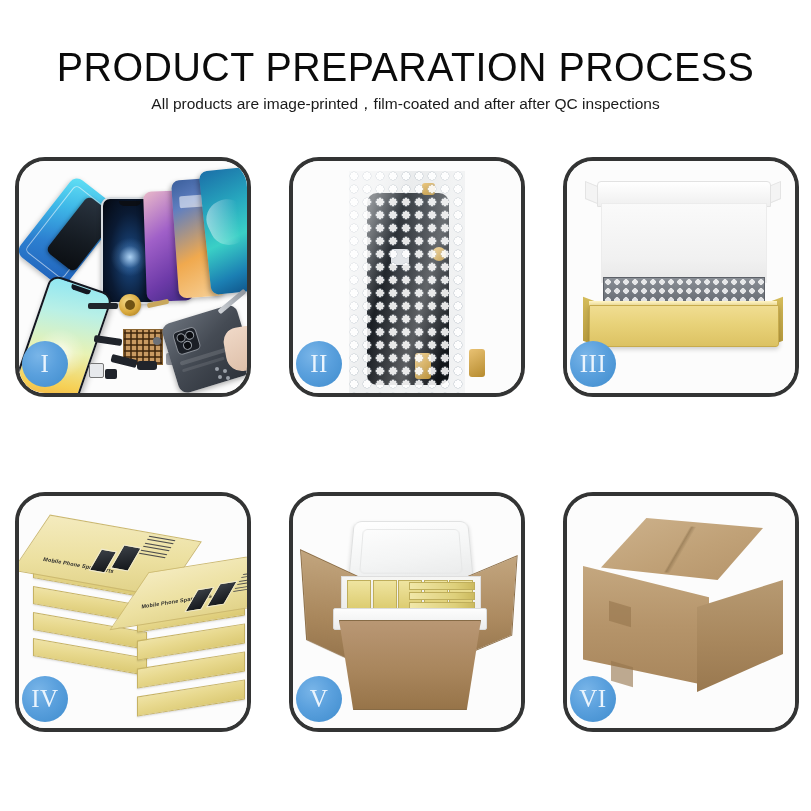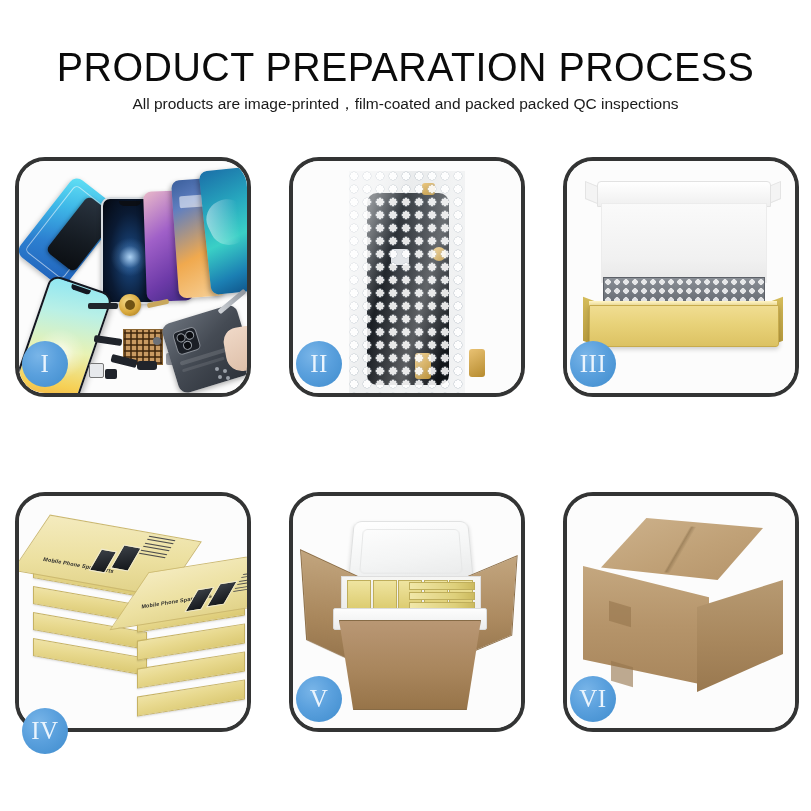--- a/index.html
+++ b/index.html
@@ -67,21 +67,21 @@
     font-size:25px;
     line-height:46px;
     text-align:center;
     letter-spacing:0.5px;
     z-index:6;
     box-shadow:0 0 0 0 rgba(0,0,0,0);
   }
   .b1{left:22px;top:341px;}
   .b2{left:296px;top:341px;}
   .b3{left:570px;top:341px;}
-  .b4{left:22px;top:708px;}
+  .b4{left:22px;top:676px;}
   .b5{left:296px;top:676px;}
   .b6{left:570px;top:676px;}
   .film{
     position:absolute;left:20px;top:22px;width:60px;height:98px;
     border-radius:9px;
     background:linear-gradient(150deg,#63e2f5 0%,#3fb9e8 28%,#2c7fd0 60%,#1f5fb8 100%);
     transform:rotate(38deg);
     box-shadow:0 2px 5px rgba(0,0,0,.25);
   }
   .film:after{
@@ -434,21 +434,21 @@
     position:absolute;background:rgba(150,118,78,.62);
   }
   .c-tape1{left:26px;top:86px;width:22px;height:20px;transform:skewY(16deg);}
   .c-tape2{left:28px;top:146px;width:22px;height:20px;transform:skewY(16deg);}
 </style>
 </head>
 <body>
 
 <div id="header">
   <div id="title">PRODUCT PREPARATION PROCESS</div>
-  <div id="subtitle">All products are image-printed，film-coated and packed packed QC inspections</div>
+  <div id="subtitle">All products are image-printed，film-coated and after after QC inspections</div>
 </div>
 
 <div id="grid">
 
   <div class="panel p1">
     <div class="stage">
       <div class="film"></div>
       <div class="film2"></div>
       <div class="glass">
         <div class="notch"></div>

